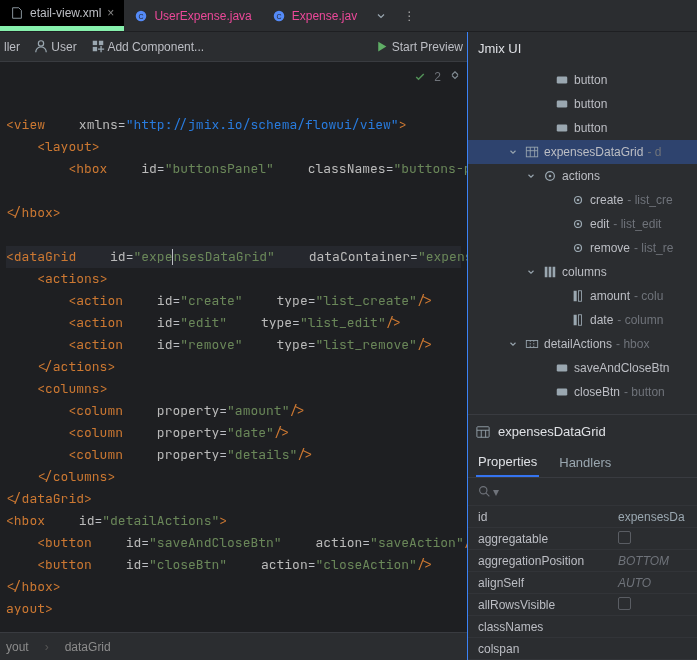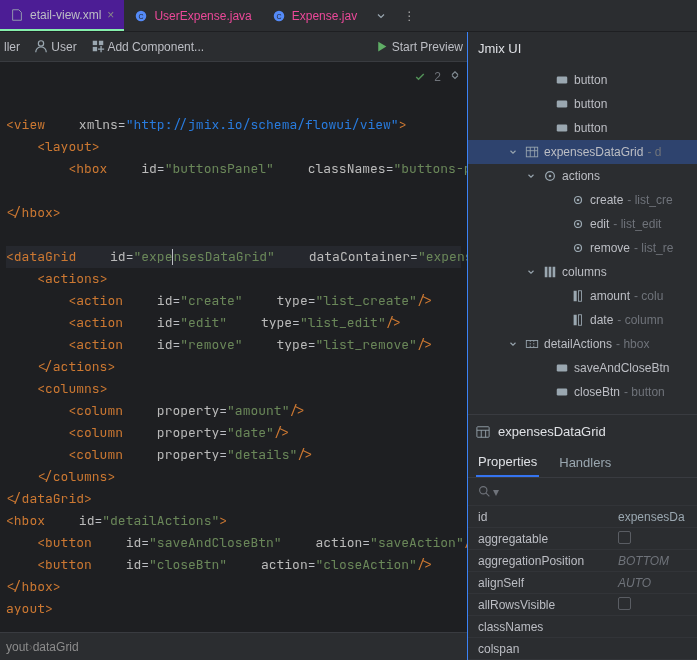--- a/index.html
+++ b/index.html
@@ -25,22 +25,22 @@
   display: flex;
   align-items: center;
   padding: 0 10px;
   height: 100%;
   color: #ec4899;
   gap: 6px;
   cursor: pointer;
 }
 .tab.active {
   color: #bcbec4;
-  border-bottom: 2px solid #86efac;
-  background: #4c1d95;
+  border-bottom: 5px solid #86efac;
+  background: #000000;
 }
 .tab .close { color: #888; }
 .tabs-bar .overflow { padding: 0 8px; color: #a9a9a9; }
 .main-row {
   display: flex;
   flex: 1;
   min-height: 0;
 }
 .editor-pane {
   width: 467px;
@@ -93,21 +93,21 @@
   align-items: center;
   font-family: "Segoe UI", sans-serif;
   font-size: 12px;
 }
 .gutter-hint svg { opacity: .8; }
 .breadcrumb-bar {
   height: 28px;
   display: flex;
   align-items: center;
   padding: 0 6px;
-  gap: 0;
+  gap: 16px;
   background: #2b2d30;
   border-top: 1px solid #393b40;
   color: #8c8c8c;
   font-size: 12px;
 }
 .breadcrumb-bar .sep { color: #555; }
 .side-pane {
   flex: 1;
   display: flex;
   flex-direction: column;

